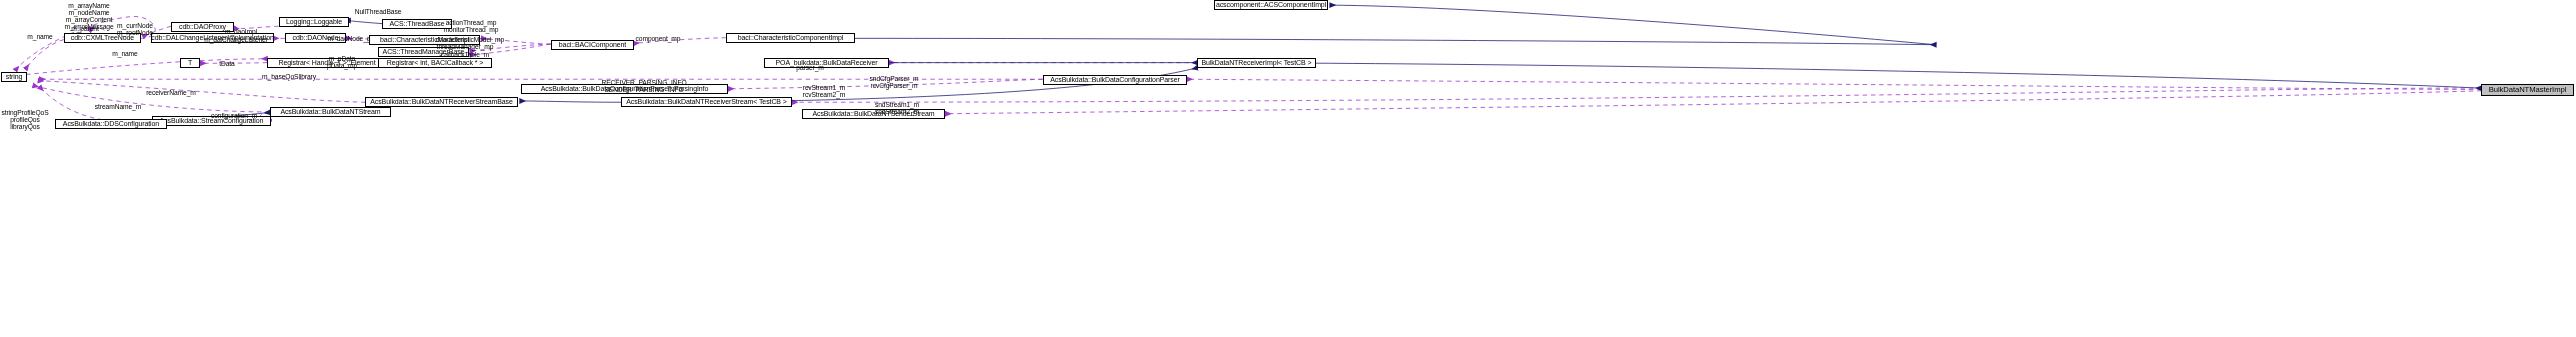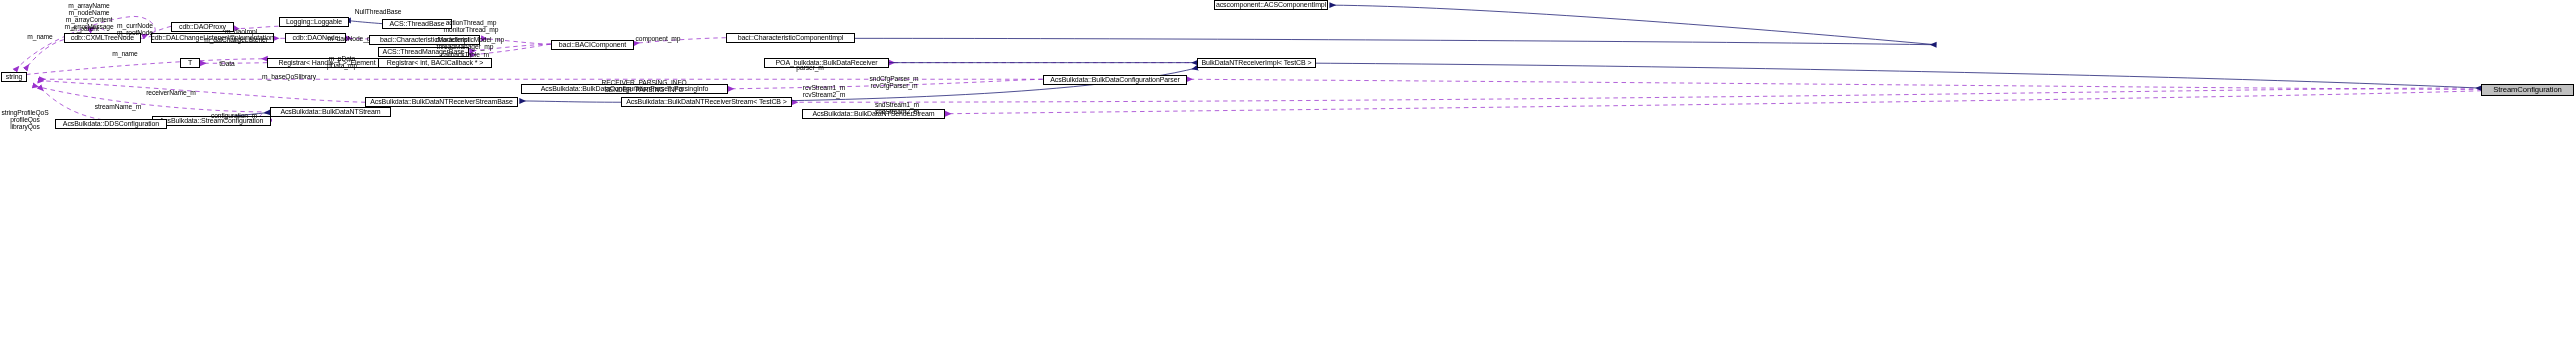--- a/index.html
+++ b/index.html
@@ -109,21 +109,21 @@
       <div class="node" style="left: 764px; top: 58px; width: 125px; height: 9.6px;">POA_bulkdata::BulkDataReceiver</div>
       <div class="node" style="left: 1197px; top: 58px; width: 119px; height: 9.6px;">BulkDataNTReceiverImpl&lt; TestCB &gt;</div>
       <div class="node" style="left: 1043px; top: 75px; width: 144px; height: 9.6px;">AcsBulkdata::BulkDataConfigurationParser</div>
       <div class="node" style="left: 521px; top: 84px; width: 207px; height: 9.6px;">AcsBulkdata::BulkDataConfigurationParser::ParsingInfo</div>
       <div class="node" style="left: 365px; top: 97px; width: 153px; height: 9.6px;">AcsBulkdata::BulkDataNTReceiverStreamBase</div>
       <div class="node" style="left: 621px; top: 97px; width: 171px; height: 9.6px;">AcsBulkdata::BulkDataNTReceiverStream&lt; TestCB &gt;</div>
       <div class="node" style="left: 270px; top: 107px; width: 121px; height: 9.6px;">AcsBulkdata::BulkDataNTStream</div>
       <div class="node" style="left: 802px; top: 109px; width: 143px; height: 9.6px;">AcsBulkdata::BulkDataNTSenderStream</div>
       <div class="node" style="left: 152px; top: 116px; width: 119px; height: 9.6px;">AcsBulkdata::StreamConfiguration</div>
       <div class="node" style="left: 55px; top: 119px; width: 112px; height: 9.6px;">AcsBulkdata::DDSConfiguration</div>
-      <div class="node focus" style="left: 2481px; top: 84px; width: 93px; height: 11.5px;">StreamConfiguration</div>
+      <div class="node focus" style="left: 2481px; top: 84px; width: 93px; height: 11.5px;">BulkDataNTMasterImpl</div>
     </div>
   <div id="labels-host">
       <div class="elabel c" style="left: 89px; top: 1.9px;">m_arrayName
 m_nodeName
 m_arrayContent
 m_errorMessage</div>
       <div class="elabel c" style="left: 85px; top: 25px;">m_parent</div>
       <div class="elabel c" style="left: 40px; top: 33px;">m_name</div>
       <div class="elabel c" style="left: 135px; top: 22px;">m_currNode
 m_rootNode</div>

